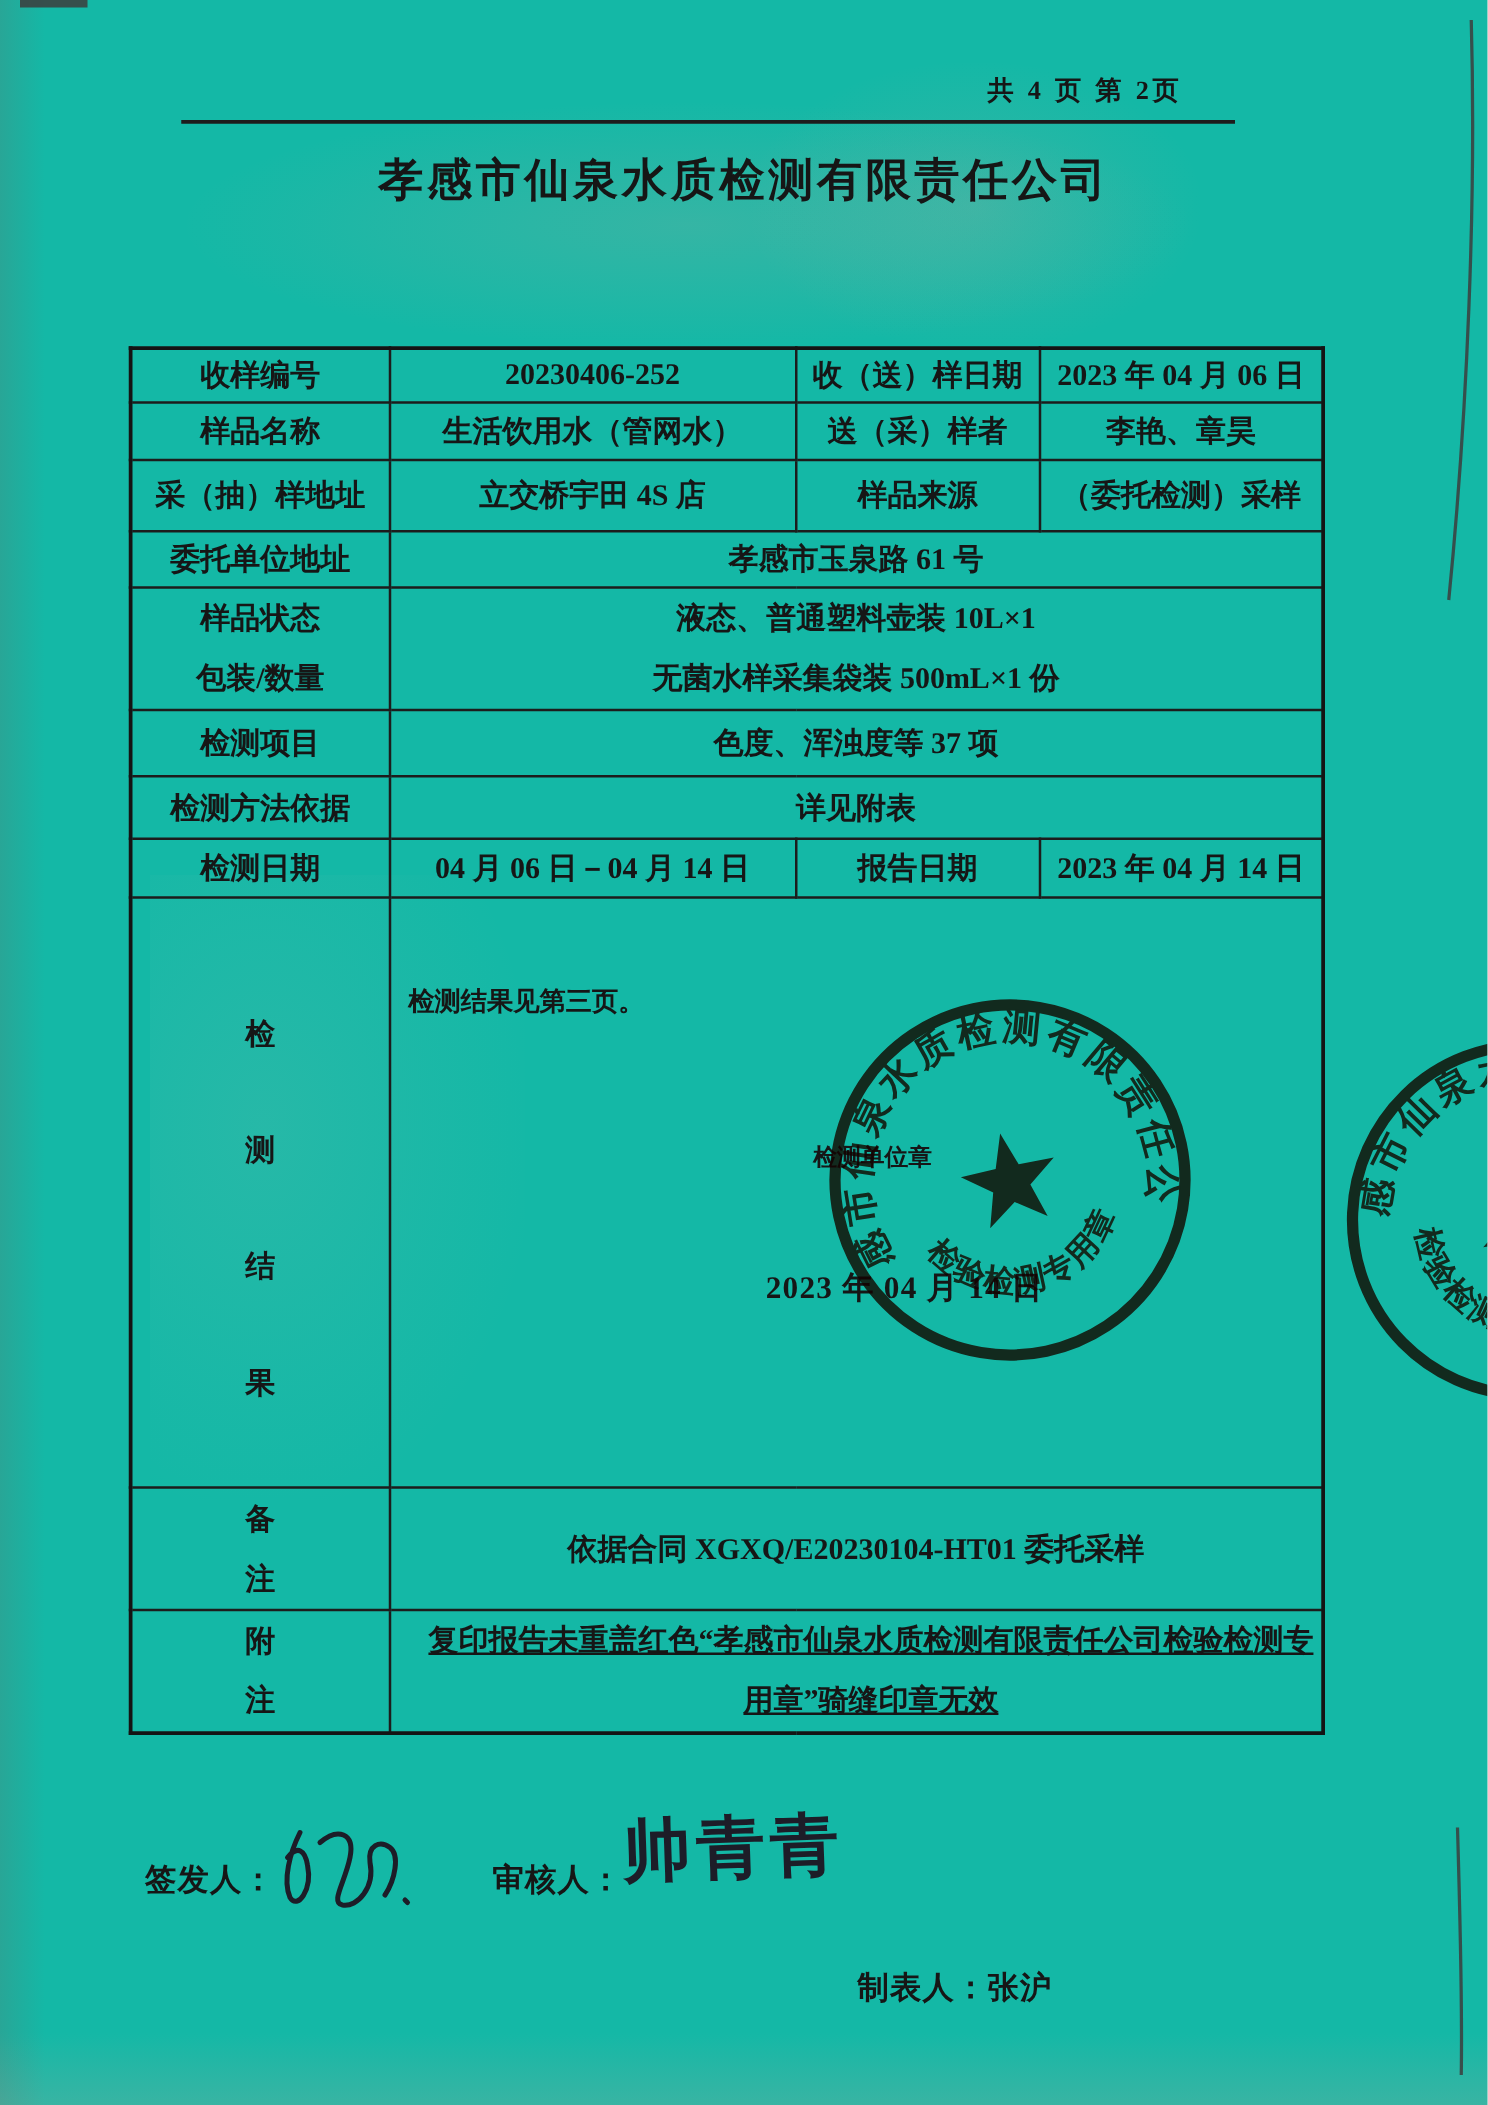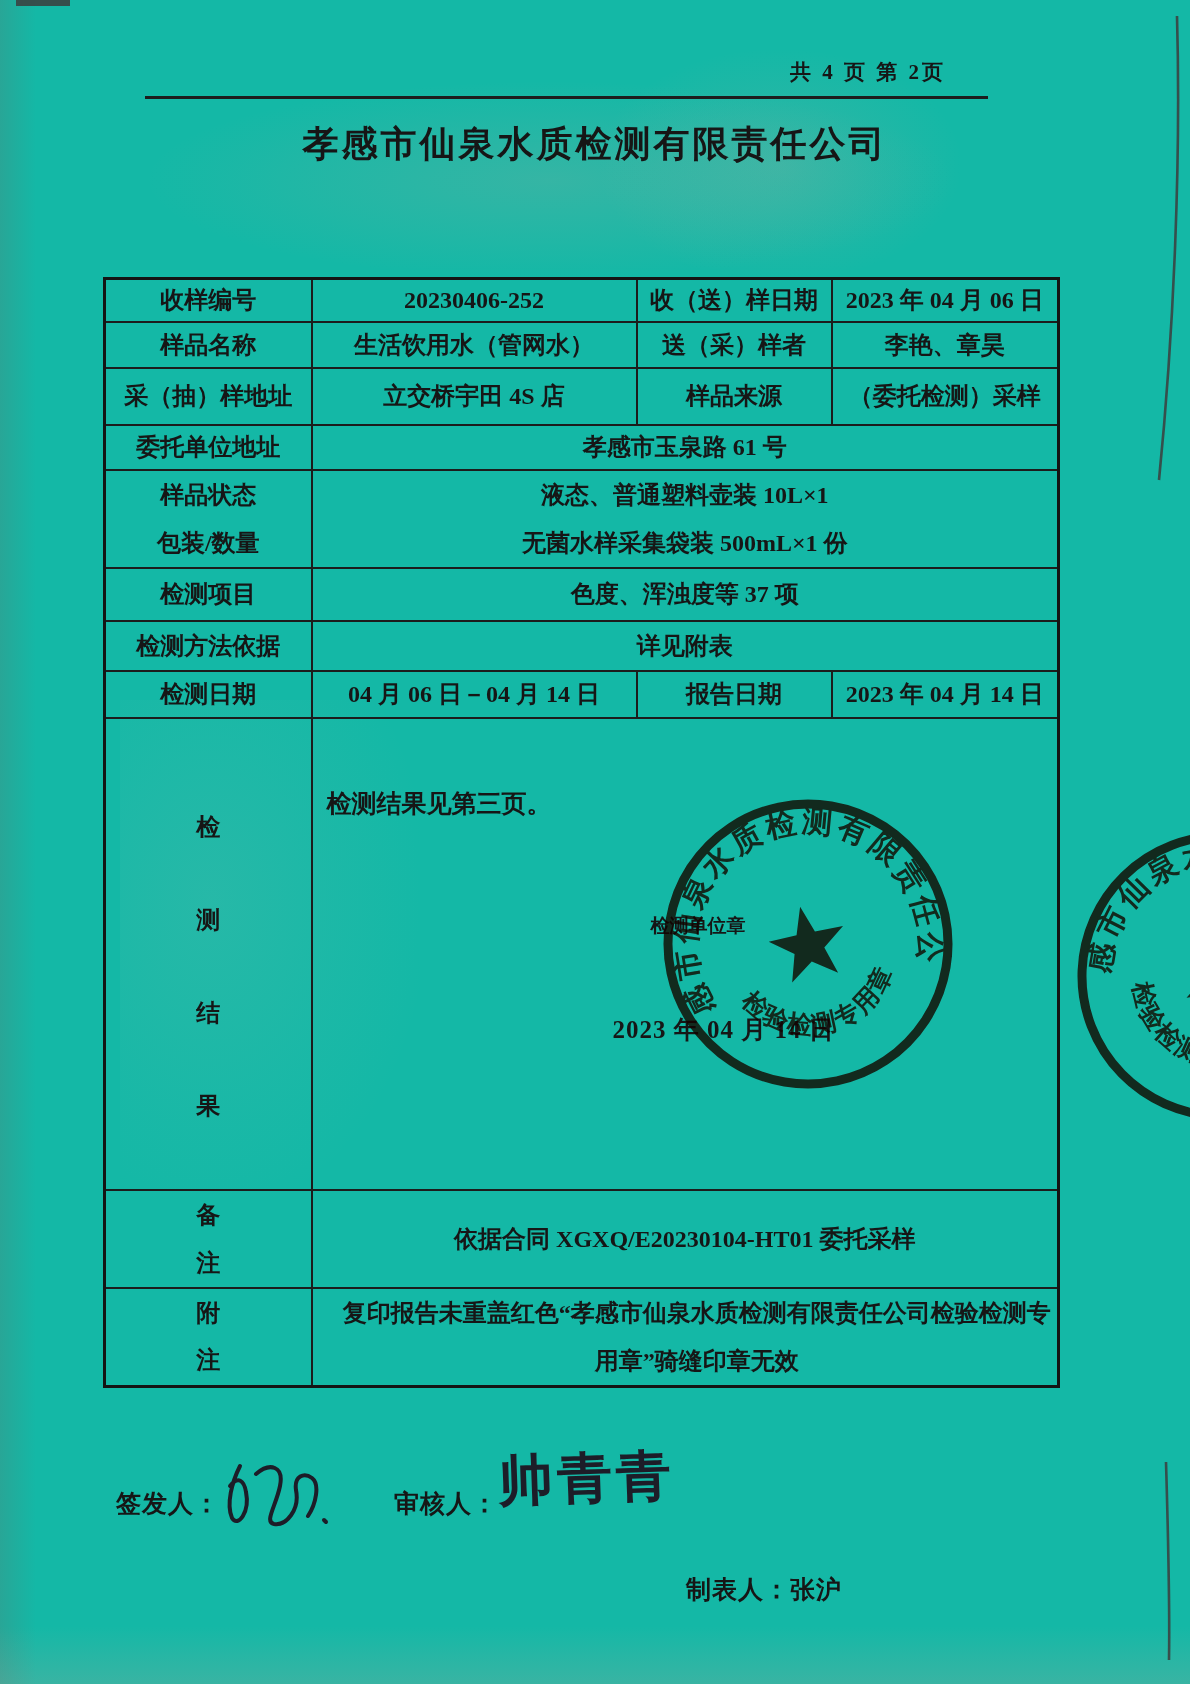--- a/index.html
+++ b/index.html
@@ -53,26 +53,26 @@
   .vert-label .vchars{display:flex;flex-direction:column;align-items:center;padding-top:26px;}
   .vert-label .vchars div{height:93px;display:flex;align-items:center;}
   tr.r11 td.vert-label{vertical-align:middle;}
   tr.r11 .vchars{padding-top:0;}
   tr.r11 .vchars div{height:48px;}
   tr.r12 td.vert-label{vertical-align:middle;}
   tr.r12 .vchars{padding-top:0;}
   tr.r12 .vchars div{height:47px;}
 
   td.result-cell{position:relative;text-align:left;}
-  .result-note{position:absolute;left:14px;top:68px;font-size:25px;}
+  .result-note{position:absolute;left:14px;top:68px;font-size:21px;}
   .stamp-caption{position:absolute;left:338px;top:194px;font-size:19px;}
   .stamp-date{position:absolute;left:300px;top:294px;font-size:25px;letter-spacing:1px;}
 
   td.note-cell{text-align:left;}
-  td.note-cell div{line-height:48px;padding-left:24px;}
+  td.note-cell div{line-height:48px;padding-left:24px;text-decoration:underline;}
 
   
   svg.stamp{position:absolute;mix-blend-mode:multiply;opacity:.92;}
   .main-stamp{left:345px;top:75px;width:300px;height:300px;transform:rotate(-12deg);}
   .right-stamp{left:1072px;top:826px;width:300px;height:300px;transform:rotate(24deg);}
 
   
   .footer-label{position:absolute;font-size:25px;font-weight:600;letter-spacing:1px;}
   .issuer-label{left:116px;top:1487px;}
   .reviewer-label{left:394px;top:1487px;}

